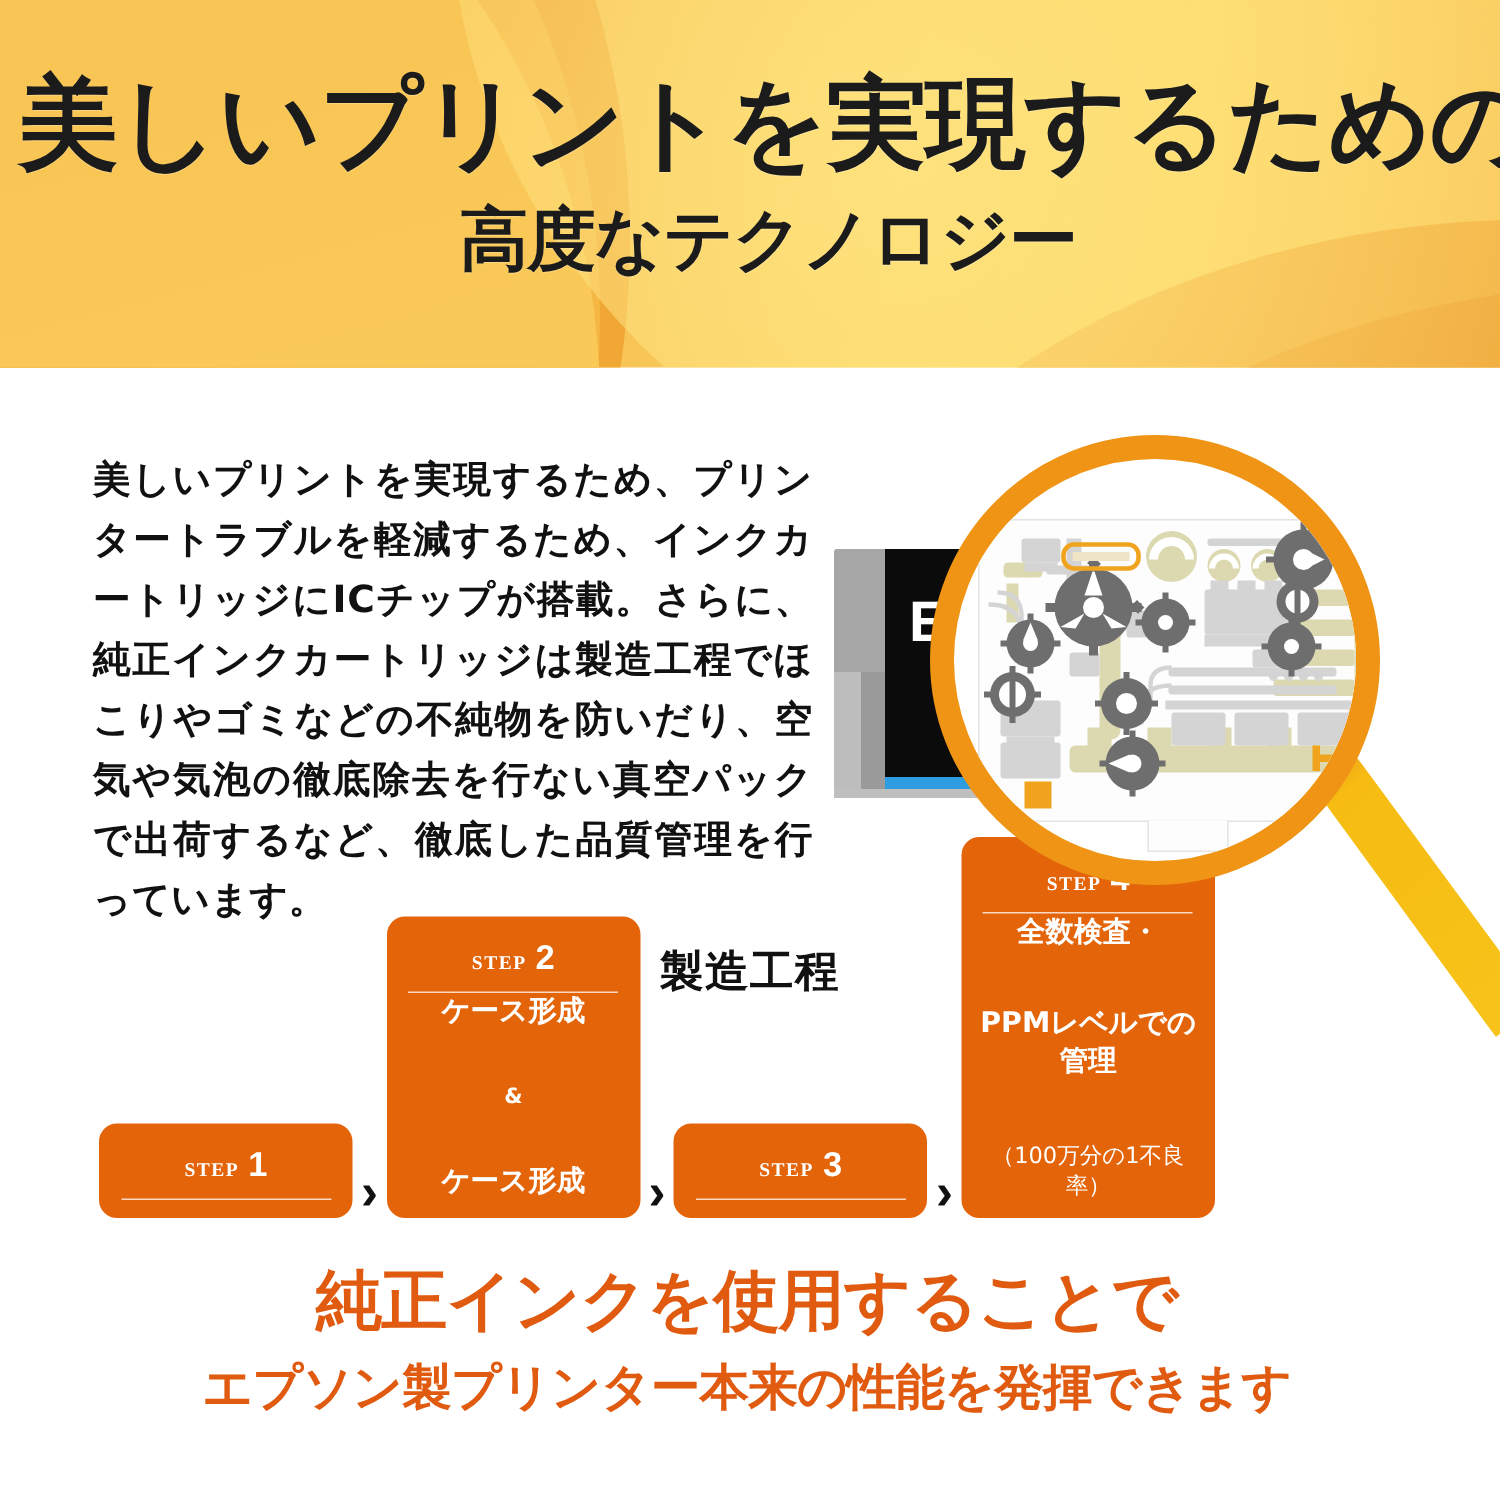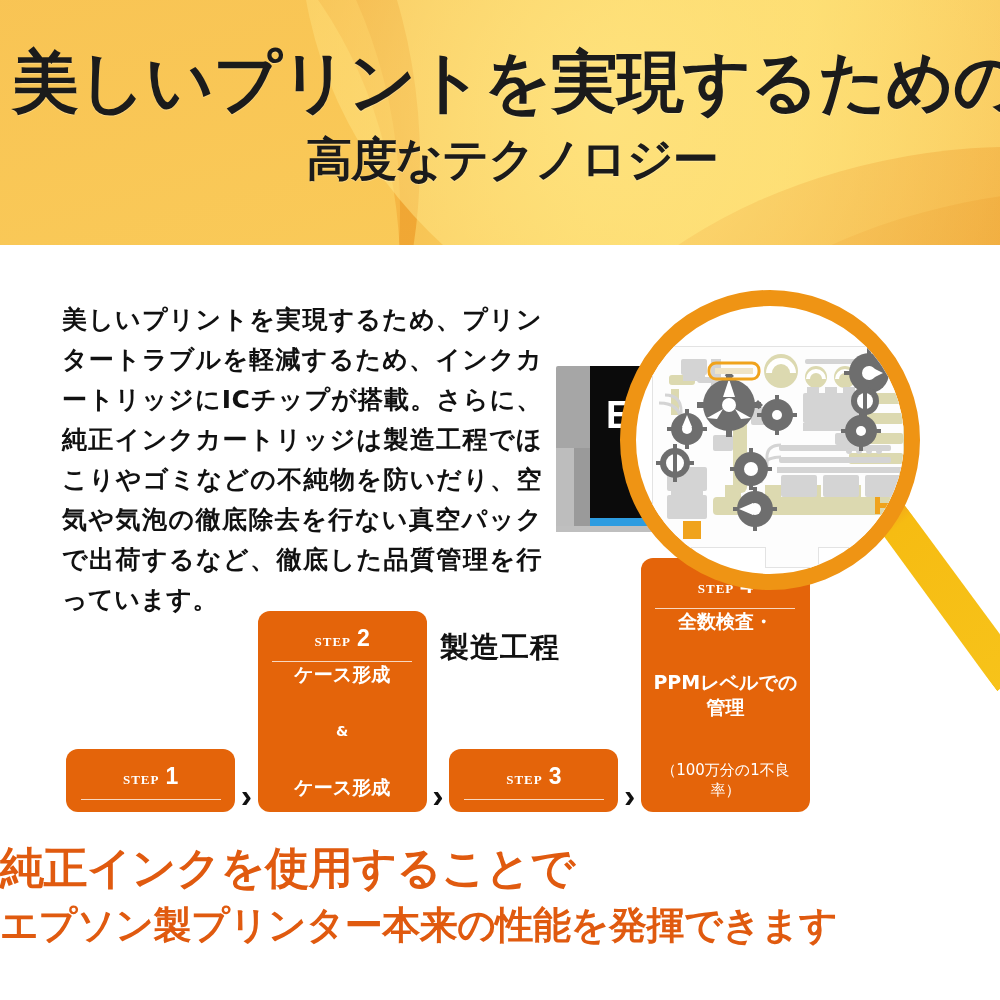--- a/index.html
+++ b/index.html
@@ -152,27 +152,27 @@
   }
   .step-body .amp{font-size:14px;line-height:16px;}
   .step-note{font-size:15px;font-weight:400;line-height:20px;margin-top:4px;}
   .chev{
     width:24px;display:flex;align-items:center;justify-content:center;
     color:#111;font-size:34px;font-weight:700;line-height:1;
     font-family:"Liberation Sans",sans-serif;
   }
 
   
-  .footer{position:absolute;left:0;top:840px;width:996px;text-align:left;}
+  .footer{position:absolute;left:0;top:840px;width:996px;text-align:center;}
   .foot-line{
     font-family:"DejaVu Sans","Liberation Sans",sans-serif;
     font-weight:700;color:#e05a0f;white-space:nowrap;letter-spacing:-0.5px;
   }
   .foot-1{font-size:44px;line-height:56px;}
-  .foot-2{font-size:38px;line-height:58px;}
+  .foot-2{font-size:33px;line-height:58px;}
 </style>
 </head>
 <body>
 
 <div id="page">
 
   <div class="header">
     <div class="swoosh sw1"></div>
     <div class="swoosh sw2"></div>
     <div class="swoosh sw3"></div>

